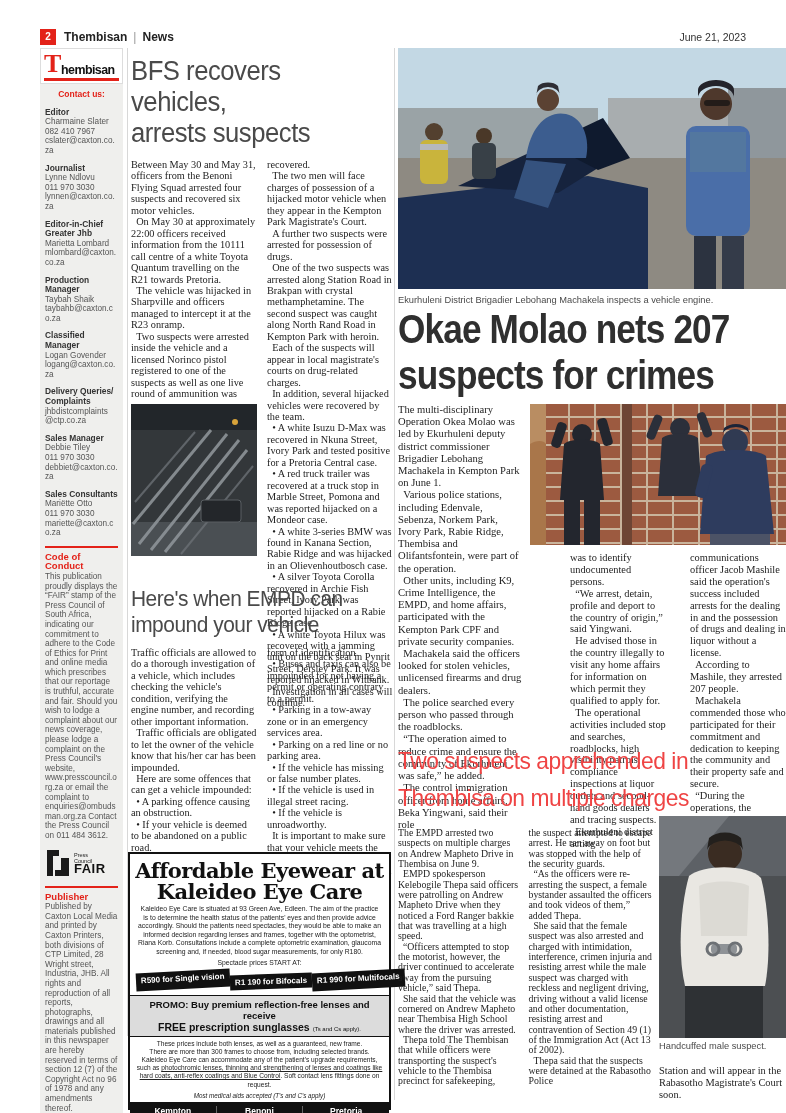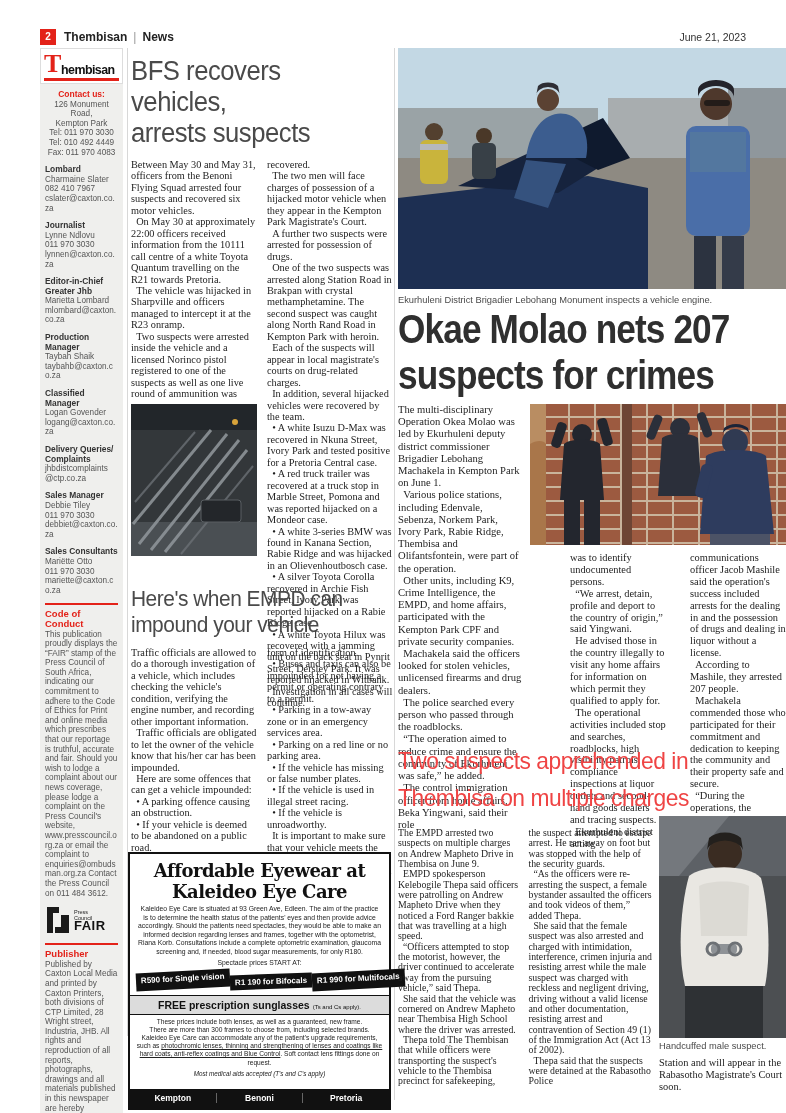--- a/index.html
+++ b/index.html
@@ -47,21 +47,21 @@
   .cols { display:flex; gap:10px; }
   .col { width:126px; font-family:"Liberation Serif", serif; font-size:10.3px; line-height:11.45px; color:#1d1d1d; white-space:pre-wrap; }
   .photo-hilux { width:126px; height:152px; margin-top:4px; }
   .caption { font-size:9.3px; line-height:11.5px; color:#4a4a4a; font-family:"Liberation Sans", sans-serif; white-space:normal; margin-top:3px; }
 
   .art-empd { position:absolute; left:131px; top:586px; width:262px; }
   .art-empd .headline { font-size:22px; line-height:26px; margin-bottom:9px; }
 
   
   .ad { position:absolute; left:128px; top:852px; width:263px; height:258px; border:2px solid #111; background:#fff; display:flex; flex-direction:column; }
-  .ad-head { text-align:center; font-family:"DejaVu Serif", serif; font-weight:bold; font-size:18px; line-height:21px; color:#111; padding:6px 4px 3px 4px; letter-spacing:-0.5px; }
+  .ad-head { text-align:center; font-family:"DejaVu Serif", serif; font-weight:bold; font-size:21px; line-height:21px; color:#111; padding:6px 4px 3px 4px; letter-spacing:-0.5px; }
   .ad-body { font-size:6.8px; line-height:8.6px; text-align:center; color:#222; padding:0 8px; }
   .ad-start { font-size:6.8px; text-align:center; color:#222; margin-top:2px; }
   .ad-tags { display:flex; justify-content:space-between; padding:5px 6px 6px 6px; }
   .ad-tag { background:#111; color:#fff; font-weight:bold; font-size:8px; padding:3px 5px; white-space:nowrap; }
   .ad-tag:nth-child(1){ transform:rotate(-3deg); }
   .ad-tag:nth-child(2){ transform:rotate(-2deg); margin-top:3px; }
   .ad-tag:nth-child(3){ transform:rotate(-3deg); }
   .ad-promo { background:#dcdcdc; border-top:1px solid #111; border-bottom:1px solid #111; text-align:center; padding:3px 2px; }
   .ad-promo .l1 { font-weight:bold; font-size:9.5px; color:#111; }
   .ad-promo .l2 { font-weight:bold; font-size:10.5px; color:#111; }
@@ -84,21 +84,21 @@
   .okae-right { width:256px; }
   .photo-saps { width:256px; height:141px; }
   .okae-lower { display:flex; gap:24px; margin-top:7px;margin-left:40px; }
   .okae-lower .okae-col { width:123px; font-size:10.4px; line-height:11.9px; }
 
   .art-two-head { position:absolute; left:398px; top:742px; width:388px; font-size:24px; line-height:37px; color:#ef4444; letter-spacing:-0.5px;text-decoration:underline; }
   .art-two-body { position:absolute; left:398px; top:816px; width:388px; display:flex; gap:7px; }
   .two-col { width:125px; font-family:"Liberation Serif", serif; font-size:9.8px; line-height:10.35px; color:#1d1d1d; white-space:pre-wrap; padding-top:12px; }
   .two-right { width:127px; }
   .photo-suspect { width:127px; height:222px; }
-  .two-final { font-family:"Liberation Serif", serif; font-size:10.4px; line-height:12px; color:#1d1d1d; white-space:pre-wrap; margin-top:4px; }
+  .two-final { font-family:"Liberation Serif", serif; font-size:10.4px; line-height:12px; color:#1d1d1d; white-space:pre-wrap; margin-top:12px; }
 
   svg { display:block; }
 </style>
 </head>
 <body>
 
 <div class="page">
 
   <div class="topbar">
     <div class="pagenum">2</div>
@@ -114,28 +114,23 @@
   <div class="sidebar">
     <div class="logo-box">
       <div class="logo-line1">
         <span class="logo-T">T</span>
         <span class="logo-rest">hembisan</span>
       </div>
       <div class="logo-bar"></div>
     </div>
     <div class="sb-inner">
       <div class="sb-contact-head">Contact us:</div>
-      <div class="sb-contact">126 Monument Road,
-Kempton Park
-Tel:  011 970 3030
-Tel:  010 492 4449
-Fax: 011 970 4083</div>
-
-      <div class="sb-sec">
-          <div class="sb-title">Lombard</div>
+
+      <div class="sb-sec">
+          <div class="sb-title">Editor</div>
           <div class="sb-body">Charmaine Slater
 082 410 7967
 cslater@caxton.co.za</div>
         </div>
       <div class="sb-sec">
           <div class="sb-title">Journalist</div>
           <div class="sb-body">Lynne Ndlovu
 011 970 3030
 lynnen@caxton.co.za</div>
         </div>
@@ -262,20 +257,21 @@
     <div class="ad-head" style="white-space:pre-line;">Affordable Eyewear at
 Kaleideo Eye Care</div>
     <div class="ad-body">Kaleideo Eye Care is situated at 93 Green Ave, Edleen. The aim of the practice is to determine the health status of the patients' eyes and then provide advice accordingly. Should the patients need spectacles, they would be able to make an informed decision regarding lenses and frames, together with the optometrist, Riana Korb. Consultations include a complete optometric examination, glaucoma screening and, if needed, blood sugar measurements, for only R180.</div>
     <div class="ad-start">Spectacle prices START AT:</div>
     <div class="ad-tags">
       <div class="ad-tag">R590 for Single vision</div>
       <div class="ad-tag">R1 190 for Bifocals</div>
       <div class="ad-tag">R1 990 for Multifocals</div>
     </div>
     <div class="ad-promo">
+      <div class="l1">PROMO: Buy premium  reflection-free lenses and receive</div>
       <div class="l2"><span>FREE prescription sunglasses</span> <small>(Ts and Cs apply).</small></div>
     </div>
     <div class="ad-fine"><span style="white-space:pre-line;">These prices include both lenses, as well as a guaranteed, new frame.
 There are more than 300 frames to choose from, including selected brands.
 Kaleideo Eye Care can accommodate any of the patient's upgrade requirements, such as </span><span class="u">photochromic lenses, thinning and strengthening of lenses and coatings like hard coats, anti-reflex coatings and Blue Control</span><span>. Soft contact lens fittings done on request.</span></div>
     <div class="ad-note">Most medical aids accepted (T's and C's apply)</div>
     <div class="ad-foot">
       <div class="ad-loc">
         <div class="nm">Kempton</div>
 
@@ -317,21 +313,21 @@
       <rect x="324" y="188" width="22" height="53" fill="#343b49"></rect>
     </g>
     <g>
       <circle cx="36" cy="84" r="9" fill="#53402f"></circle>
       <rect x="22" y="92" width="28" height="44" rx="6" fill="#c9b43c"></rect>
       <rect x="22" y="96" width="28" height="6" fill="#b5b8bd"></rect>
     </g>
     <circle cx="86" cy="88" r="8" fill="#4a3828"></circle>
     <rect x="74" y="95" width="24" height="36" rx="5" fill="#384047"></rect>
   </svg>
-  <div class="caption cap-engine">Ekurhuleni District Brigadier Lebohang Monument inspects a vehicle engine.</div>
+  <div class="caption cap-engine">Ekurhuleni District Brigadier Lebohang Machakela inspects a vehicle engine.</div>
 
   <div class="art-okae-head headline"><span class="hl-inner">Okae Molao nets 207
 suspects for crimes</span></div>
   <div class="art-okae-body">
     <div class="okae-col">The multi-disciplinary Operation Okea Molao was led by Ekurhuleni deputy district commissioner Brigadier Lebohang Machakela in Kempton Park on June 1.
   Various police stations, including Edenvale, Sebenza, Norkem Park, Ivory Park, Rabie Ridge, Thembisa and Olifantsfontein, were part of the operation.
   Other units, including K9, Crime Intelligence, the EMPD, and home affairs, participated with the Kempton Park CPF and private security companies.
   Machakela said the officers looked for stolen vehicles, unlicensed firearms and drug dealers.
   The police searched every person who passed through the roadblocks.
   “The operation aimed to reduce crime and ensure the community of Ekurhuleni was safe,” he added.

